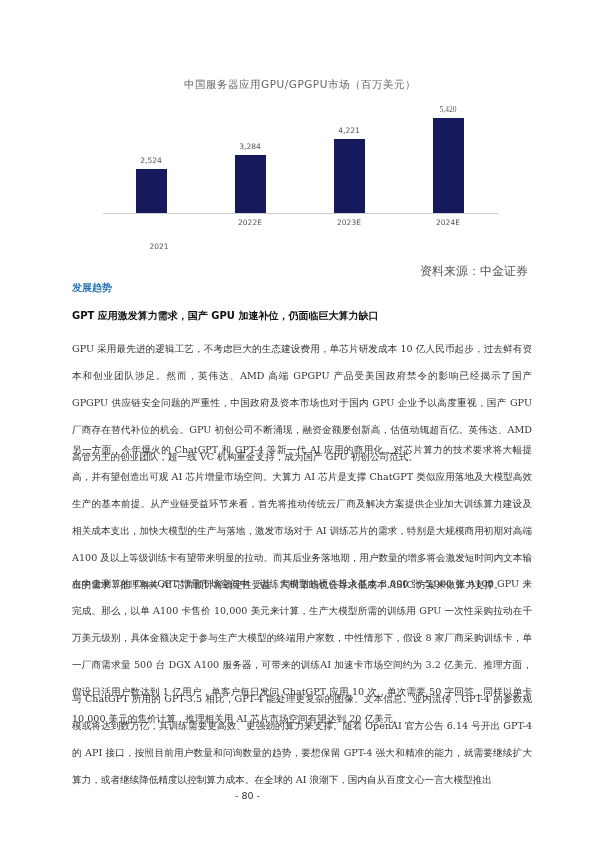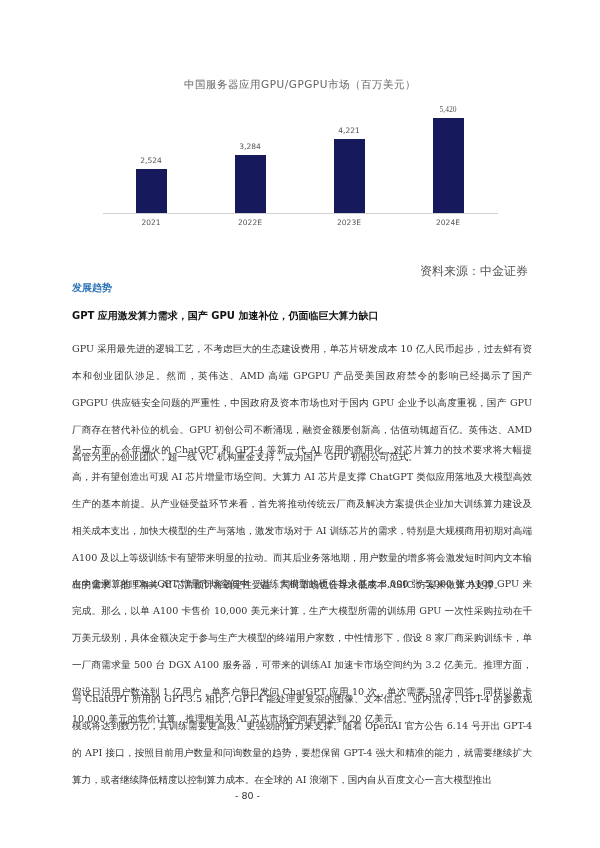--- a/index.html
+++ b/index.html
@@ -54,21 +54,21 @@
     }
   </style>
 </head>
 <body>
 
 <div class="chart">
   <div class="chart-title">中国服务器应用GPU/GPGPU市场（百万美元）</div>
 
   <div class="bar-value" style="left:21px; top:86px;">2,524</div>
   <div class="bar" style="left:36px; top:99px; height:44px;"></div>
-  <div class="bar-cat" style="left:21px;">2021</div>
+  <div class="bar-cat" style="left:29px;margin-top:24px;">2021</div>
 
   <div class="bar-value" style="left:120px; top:72px;">3,284</div>
   <div class="bar" style="left:135px; top:85px; height:58px;"></div>
   <div class="bar-cat" style="left:120px;">2022E</div>
 
   <div class="bar-value" style="left:219px; top:56px;">4,221</div>
   <div class="bar" style="left:234px; top:69px; height:74px;"></div>
   <div class="bar-cat" style="left:219px;">2023E</div>
 
   <div class="bar-value" style="left:318px; top:35px;font-family:Liberation Serif, serif;">5,420</div>

